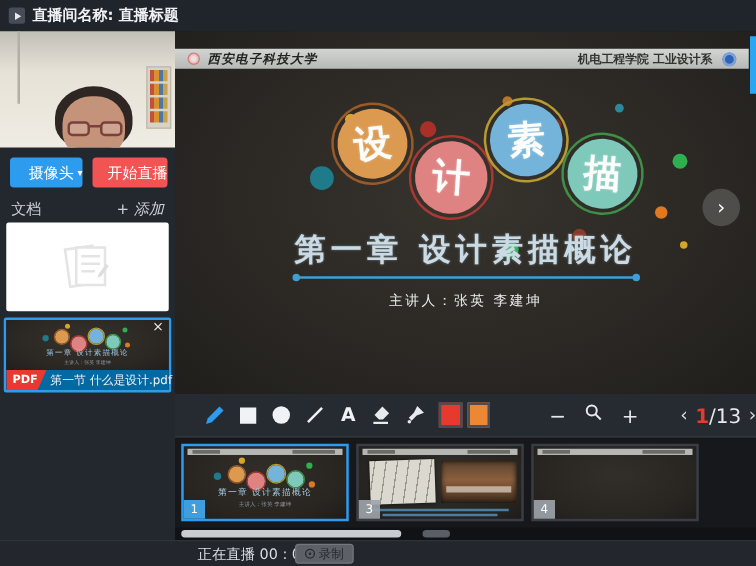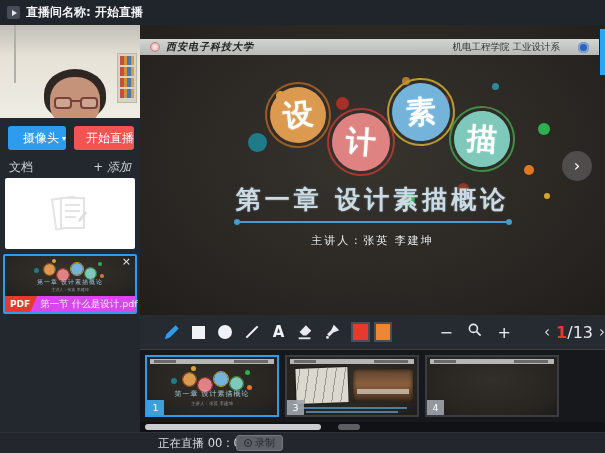--- a/index.html
+++ b/index.html
@@ -50,40 +50,40 @@
     background:#ffffff; border-radius:2px; display:flex; align-items:center; justify-content:center; }
   .pdf-item{ position:absolute; left:3px; top:229px; width:134px; height:60px;
     border:2px solid #2d9cee; border-radius:2px; background:#1b1f25; }
   .pdf-thumb{ position:relative; width:100%; height:40px; overflow:hidden;
     background:radial-gradient(ellipse at 50% 40%, #36332e 0%, #2a2723 70%, #211f1b 100%); }
   .pdf-close{ position:absolute; right:4px; top:0px; font-size:11px; color:#e8eaed; cursor:pointer; line-height:12px;}
   .pdf-title{ position:absolute; left:0; top:22px; width:100%; text-align:center;
     font-size:6px; color:#9cc3dd; letter-spacing:1px; }
   .pdf-sub{ position:absolute; left:0; top:31px; width:100%; text-align:center;
     font-size:4px; color:#8b9299; }
-  .pdf-foot{ position:relative; display:flex; align-items:center; height:16px; background:#d946ef; }
+  .pdf-foot{ position:relative; display:flex; align-items:center; height:16px; background:#0369a1; }
   .pdf-badge{ height:16px; padding:0 7px 0 5px; background:#e8392f; color:#fff;
     font-size:9px; font-weight:bold; display:flex; align-items:center;
     clip-path:polygon(0 0,100% 0,78% 100%,0 100%); }
   .pdf-name{ font-size:9.5px; color:#f0f2f5; margin-left:3px; white-space:nowrap; }
   .mini-circles{ position:relative; height:20px; }
   .mini-circles i{ position:absolute; border-radius:50%; }
 
   
   .main{ position:absolute; left:140px; top:25px; width:465px; height:407px; }
   .slide{ position:relative; width:465px; height:290px; overflow:hidden;
     background:radial-gradient(ellipse at 50% 45%, #37342e 0%, #2c2925 55%, #201e1b 100%); }
   .slide-scroll{ position:absolute; right:0; top:4px; width:5px; height:46px; background:#2ba6f2; }
   .slide-header{ position:absolute; left:0; top:14px; width:459px; height:16px;
     background:linear-gradient(#d3d5d2,#b7b9b6); display:flex; align-items:center; padding:0 10px; gap:6px;}
   .seal{ width:10px; height:10px; border-radius:50%; border:1px solid #cf7d7d;
     background:radial-gradient(#f2dede 30%, #d98f8f 100%); }
   .univ{ font-size:10px; font-weight:bold; font-style:italic; color:#23241f;
     font-family:"DejaVu Serif","Liberation Serif",serif; letter-spacing:1px; flex:1;}
-  .dept{ font-size:9.5px; font-weight:normal; color:#32342f; margin-right:12px;}
+  .dept{ font-size:9.5px; font-weight:bold; color:#32342f; margin-right:2px;}
   .blue-logo{ width:11px; height:11px; border-radius:50%; background:#2f63b5;
     box-shadow:inset 0 0 0 2px #7fa3d8; }
   .dot{ position:absolute; border-radius:50%; }
   .tchar{ position:absolute; border-radius:50%; display:flex; align-items:center;
     justify-content:center; font-size:30px; font-weight:bold; color:#fdfdfb;
     text-shadow:0 0 2px rgba(255,255,255,.45); outline-offset:3px; }
   .chapter{ position:absolute; left:0; top:158px; width:100%; text-align:center;
     font-size:25px; font-weight:bold; color:#cadbe6; letter-spacing:4px;
     text-shadow:0 0 2px rgba(190,215,230,.5); }
   .underline{ position:absolute; left:50%; top:196px; width:272px; height:2px;
@@ -166,21 +166,21 @@
   .rec-dot::after{ content:""; position:absolute; left:2px; top:2px; width:2px; height:2px;
     border-radius:50%; background:#25282d; }
 </style>
 </head>
 <body>
 
 <div class="app">
 
   <div class="top-bar">
     <span class="tb-icon"></span>
-    <span class="tb-title">直播间名称: 开始直播</span>
+    <span class="tb-title">直播间名称: 直播标题</span>
   </div>
 
   <div class="sidebar">
     <div class="webcam">
       <span class="wc-corner"></span>
       <span class="wc-shelf">
           <i></i>
           <i></i>
           <i></i>
           <i></i>

